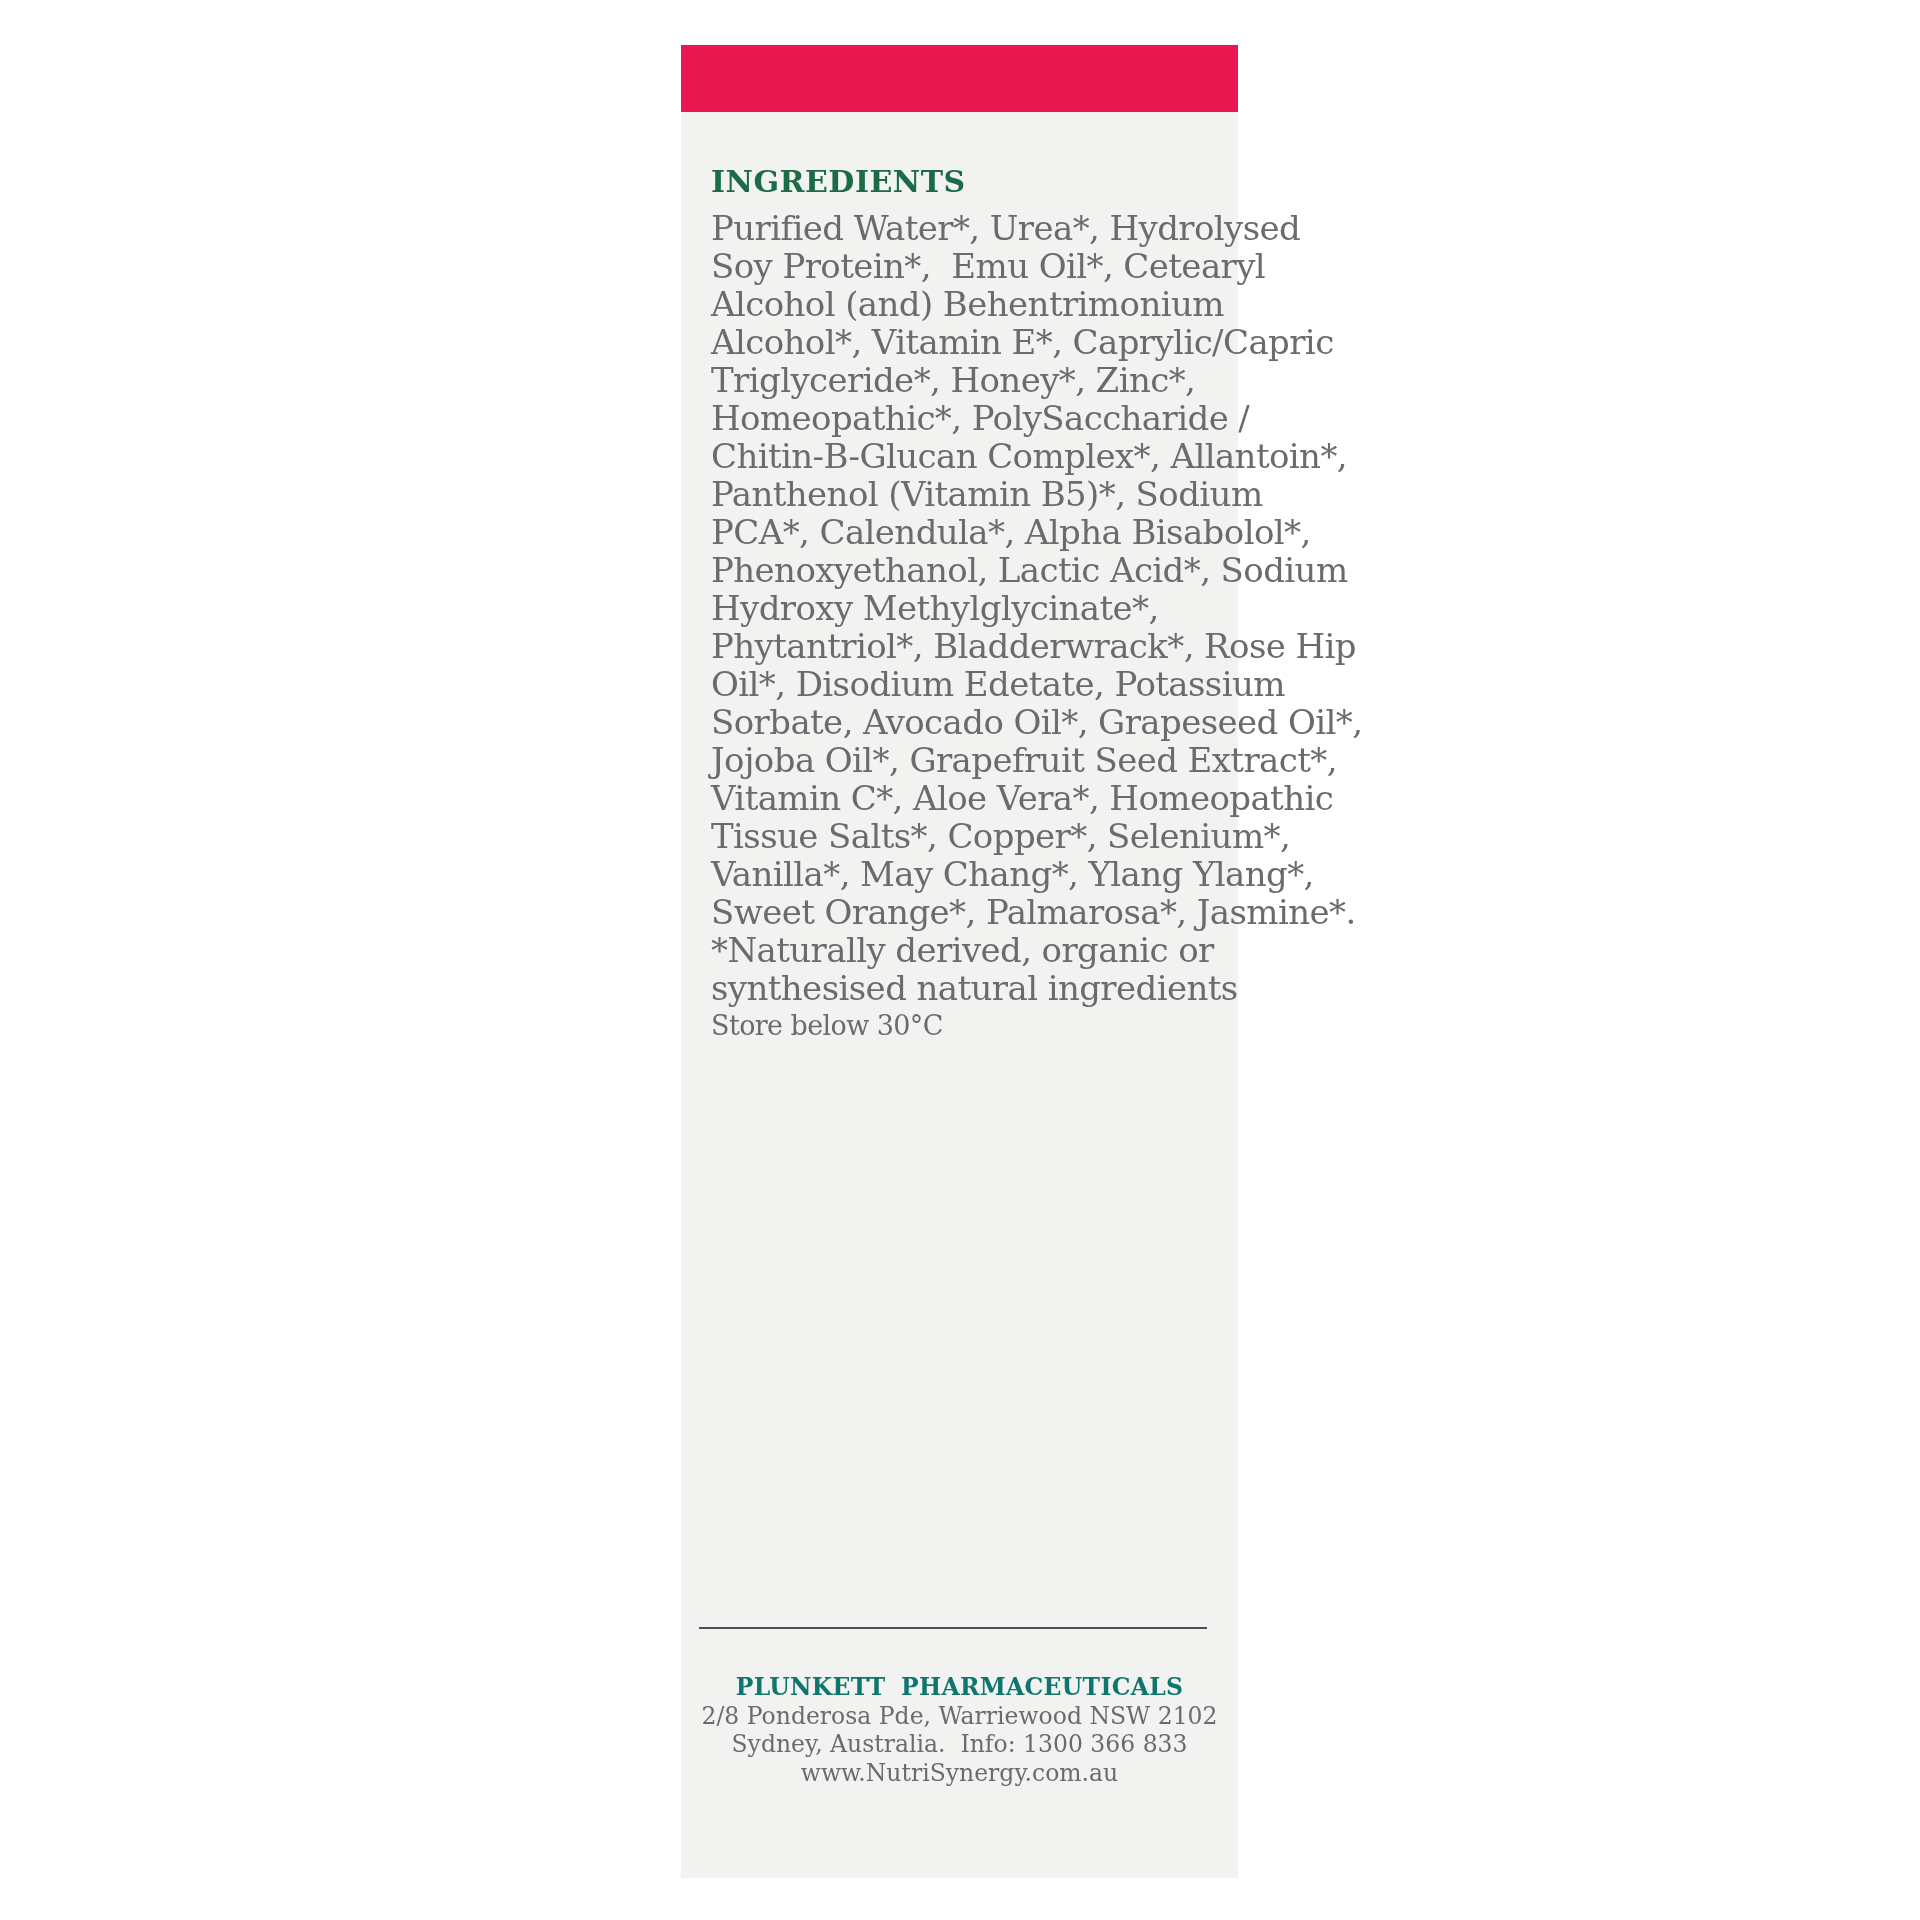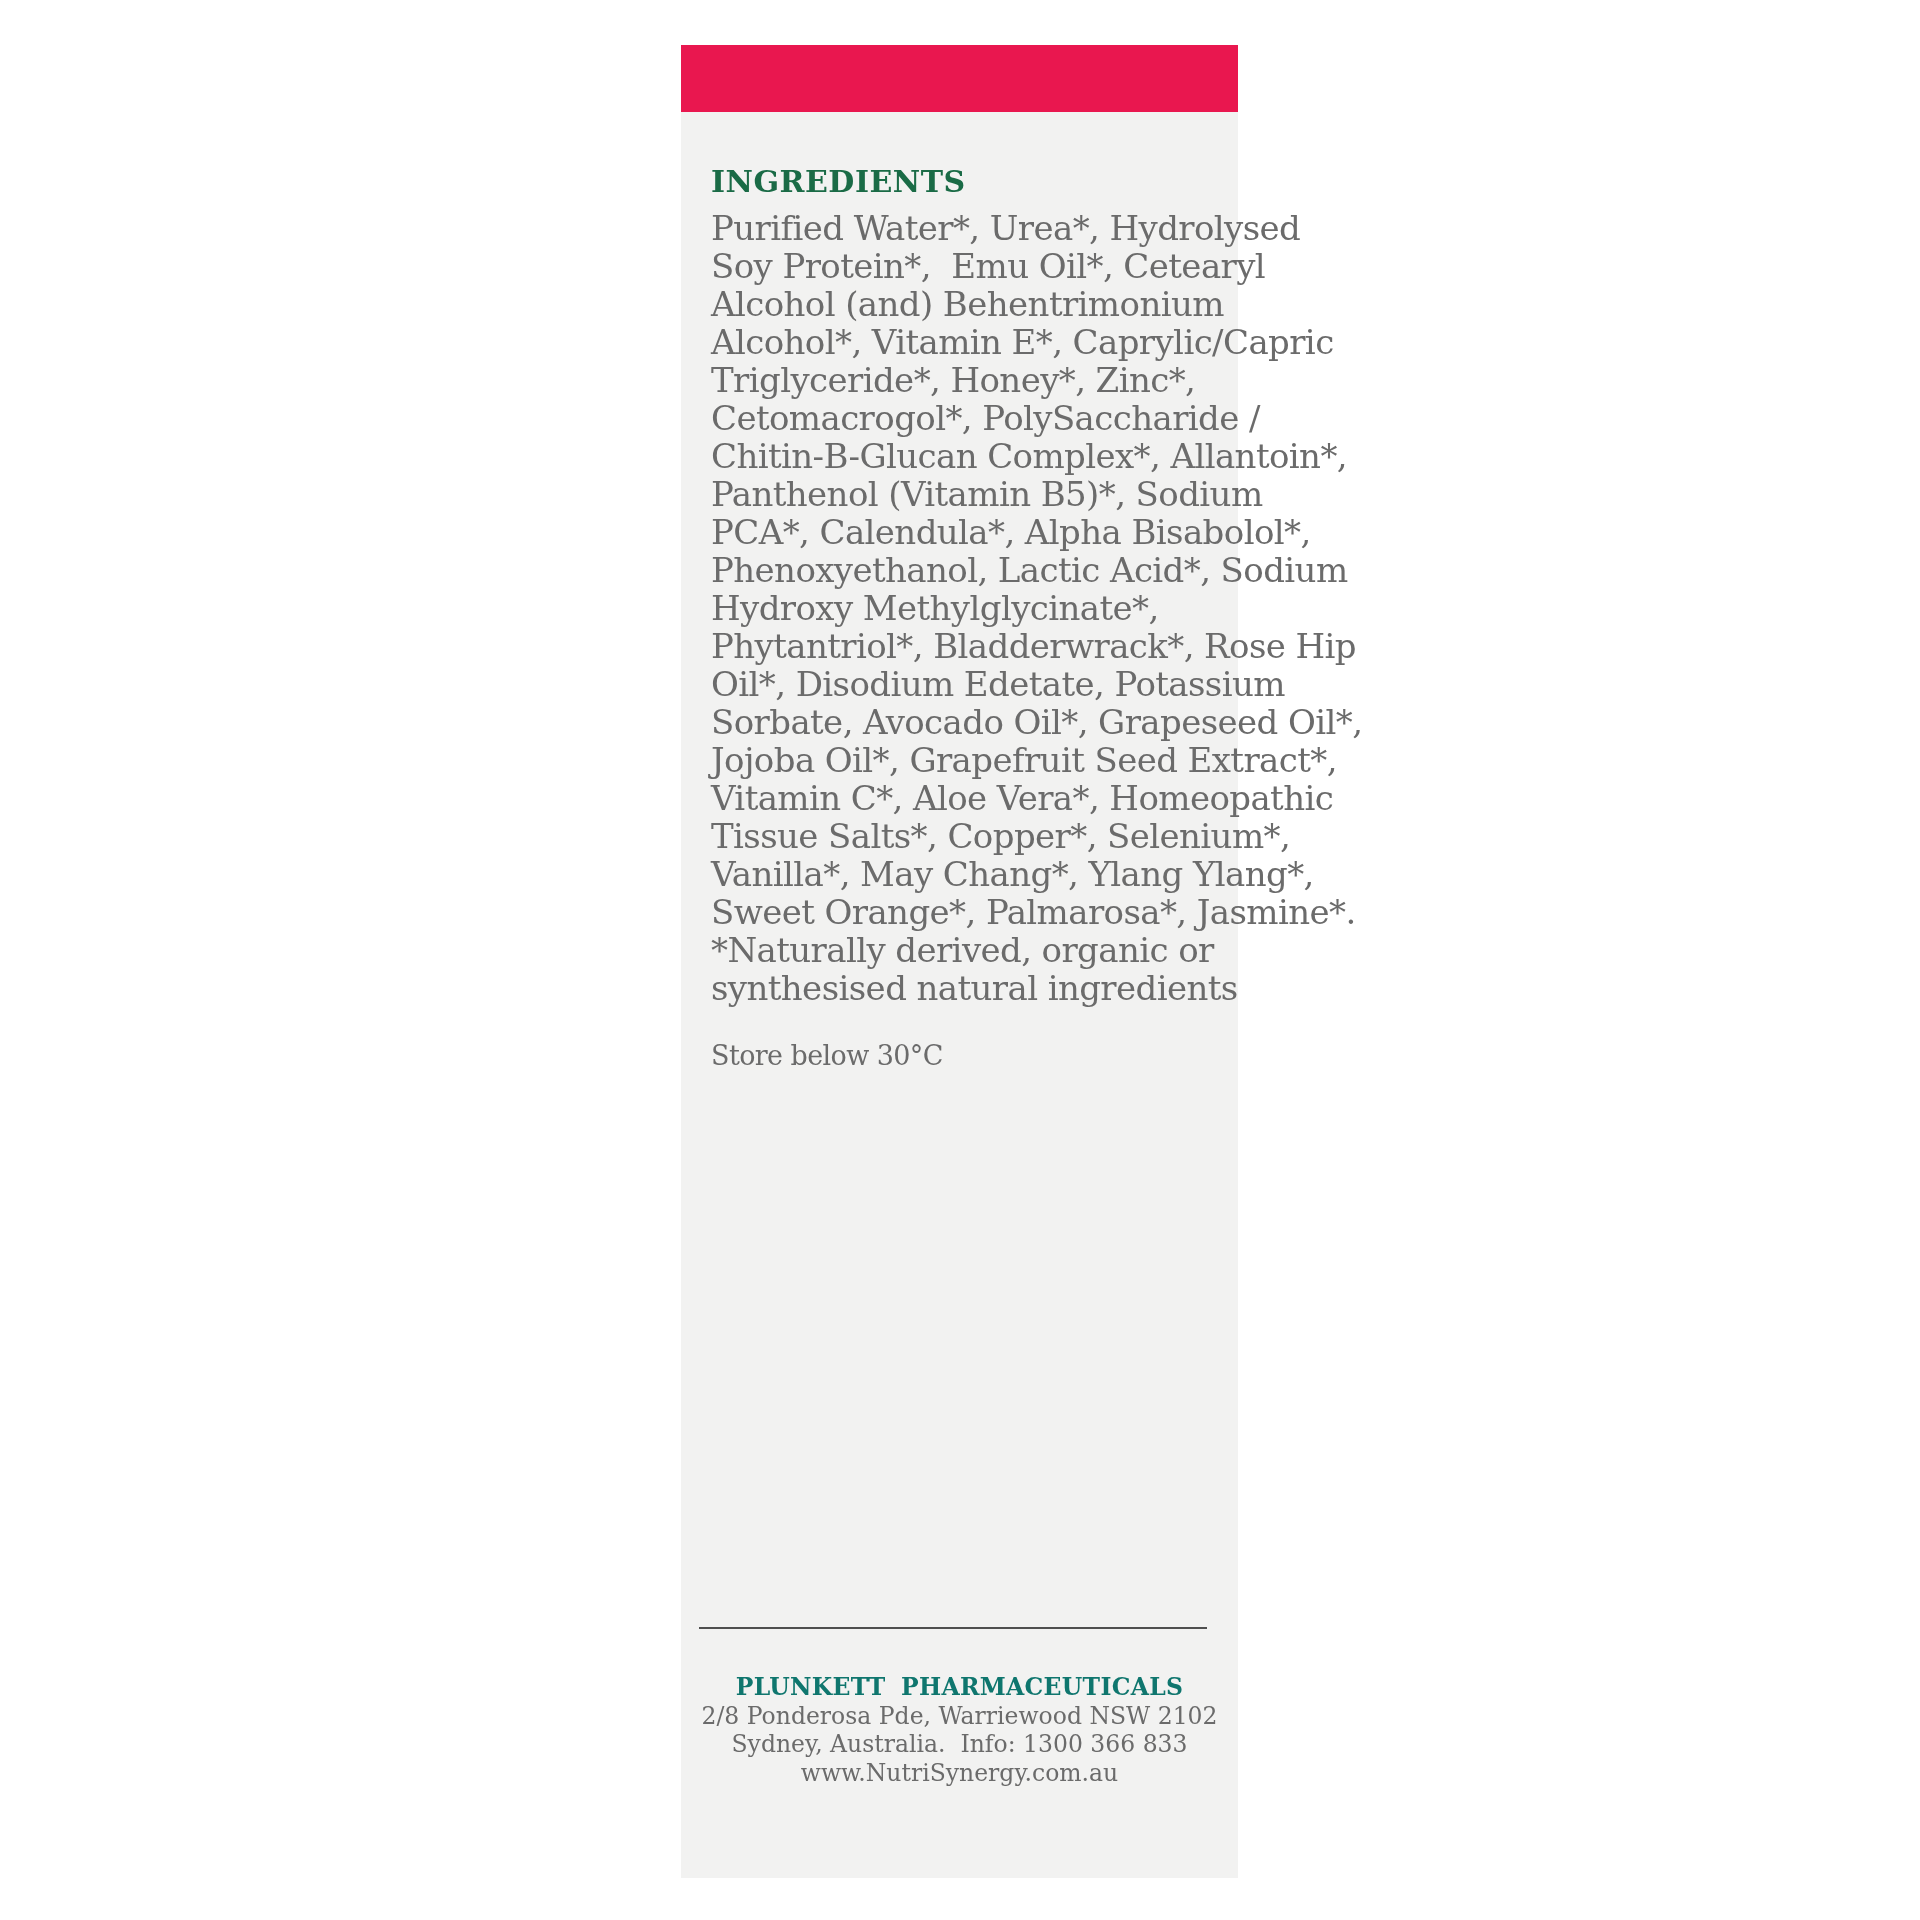--- a/index.html
+++ b/index.html
@@ -51,21 +51,20 @@
   }
   .ing-lines div,
   .footnote div {
     font-size: 34px;
     line-height: 38px;
     letter-spacing: -0.6px;
     white-space: pre;
   }
   .footnote { }
   .storage {
-    margin-top: 30px;
     font-size: 27px;
     line-height: 38px;
     letter-spacing: -0.6px;
     white-space: pre;
   }
   .divider {
     position: absolute;
     left: 18px;
     top: 1582px;
     width: 508px;
@@ -99,21 +98,21 @@
 
     <div class="content">
       <div class="heading">INGREDIENTS</div>
 
       <div class="ing-lines">
           <div>Purified Water*, Urea*, Hydrolysed</div>
           <div>Soy Protein*,  Emu Oil*, Cetearyl</div>
           <div>Alcohol (and) Behentrimonium</div>
           <div>Alcohol*, Vitamin E*, Caprylic/Capric</div>
           <div>Triglyceride*, Honey*, Zinc*,</div>
-          <div>Cetomacrogol*, PolySaccharide /</div>
+          <div>Homeopathic*, PolySaccharide /</div>
           <div>Chitin-B-Glucan Complex*, Allantoin*,</div>
           <div>Panthenol (Vitamin B5)*, Sodium</div>
           <div>PCA*, Calendula*, Alpha Bisabolol*,</div>
           <div>Phenoxyethanol, Lactic Acid*, Sodium</div>
           <div>Hydroxy Methylglycinate*,</div>
           <div>Phytantriol*, Bladderwrack*, Rose Hip</div>
           <div>Oil*, Disodium Edetate, Potassium</div>
           <div>Sorbate, Avocado Oil*, Grapeseed Oil*,</div>
           <div>Jojoba Oil*, Grapefruit Seed Extract*,</div>
           <div>Vitamin C*, Aloe Vera*, Homeopathic</div>

